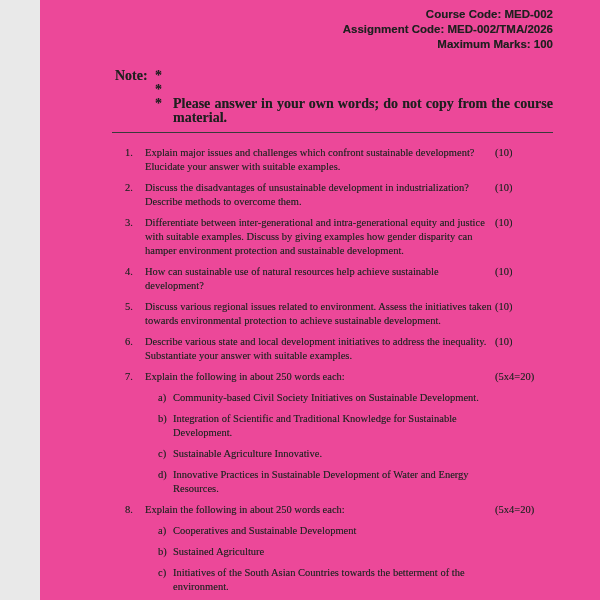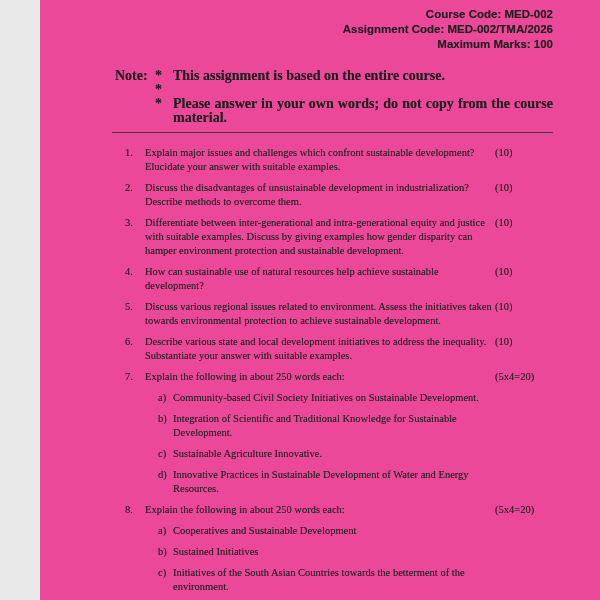--- a/index.html
+++ b/index.html
@@ -60,21 +60,20 @@
   <div class="header">
     <div>Course Code: MED-002</div>
     <div>Assignment Code: MED-002/TMA/2026</div>
     <div>Maximum Marks: 100</div>
   </div>
 
   <div class="note">
     <div class="note-row">
       <span class="note-label">Note:</span>
       <span class="note-star">*</span>
-      <span class="note-text">This assignment is based on the entire course.</span>
     </div>
     <div class="note-row">
       <span class="note-label"></span>
       <span class="note-star">*</span>
     </div>
     <div class="note-row">
       <span class="note-label"></span>
       <span class="note-star">*</span>
       <span class="note-text">Please answer in your own words; do not copy from the course material.</span>
     </div>
@@ -169,21 +168,21 @@
     <div class="q-body">
       <div class="q-text">Explain the following in about 250 words each:</div>
       <div class="q-subs">
   <div class="sub-row">
     <div class="sub-label">a)</div>
     <div class="sub-text">Cooperatives and Sustainable Development</div>
   </div>
 
   <div class="sub-row">
     <div class="sub-label">b)</div>
-    <div class="sub-text">Sustained Initiatives</div>
+    <div class="sub-text">Sustained Agriculture</div>
   </div>
 
   <div class="sub-row">
     <div class="sub-label">c)</div>
     <div class="sub-text">Initiatives of the South Asian Countries towards the betterment of the environment.</div>
   </div>
 
 </div>
     </div>
     <div class="q-marks">(5x4=20)</div>

